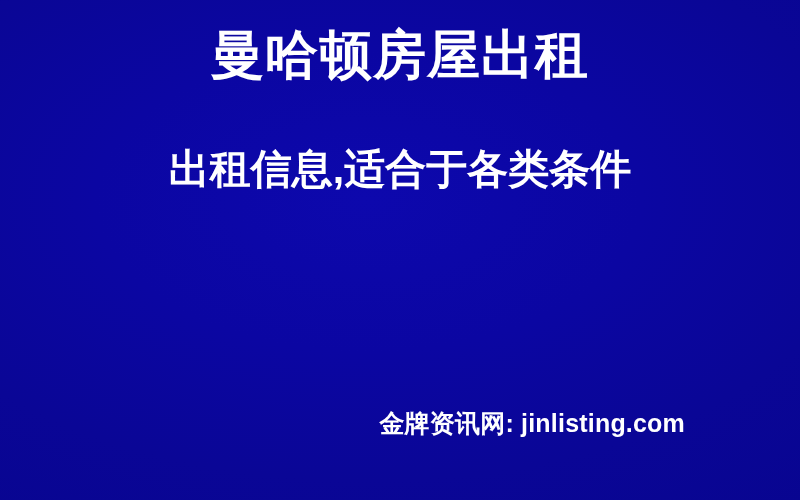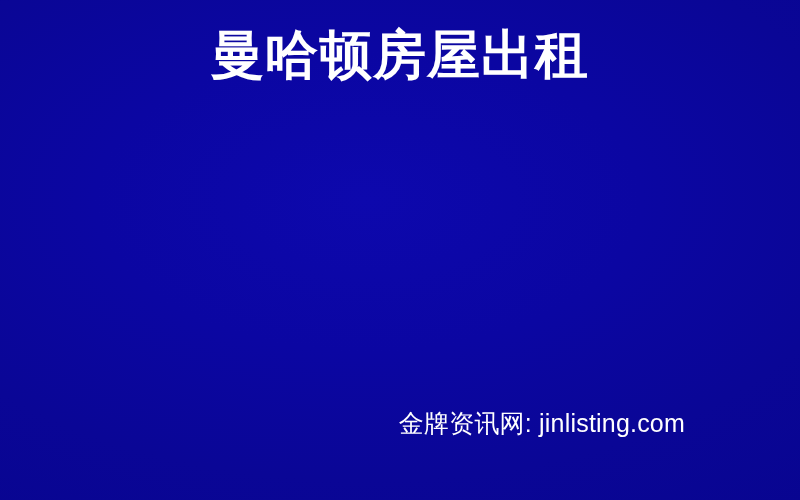--- a/index.html
+++ b/index.html
@@ -75,35 +75,36 @@
     width: 800px;
     padding-right: 115px;
     box-sizing: border-box;
     text-align: right;
   }
 
   .footer-text {
     display: inline-block;
     color: #ffffff;
     font-size: 25px;
-    font-weight: normal;
+    font-weight: bold;
     line-height: 30px;
     letter-spacing: 0.2px;
     white-space: nowrap;
   }
 </style>
 </head>
 <body>
 
 <div id="poster">
 
   <div class="title-block">
     <span class="title-text">曼哈顿房屋出租</span>
   </div>
 
   <div class="body-block">
+    <span class="body-line">出租信息,适合于各类条件</span>
   </div>
 
   <div class="footer-block">
     <span class="footer-text">金牌资讯网: jinlisting.com</span>
   </div>
 
 </div>
 
 </body></html>

